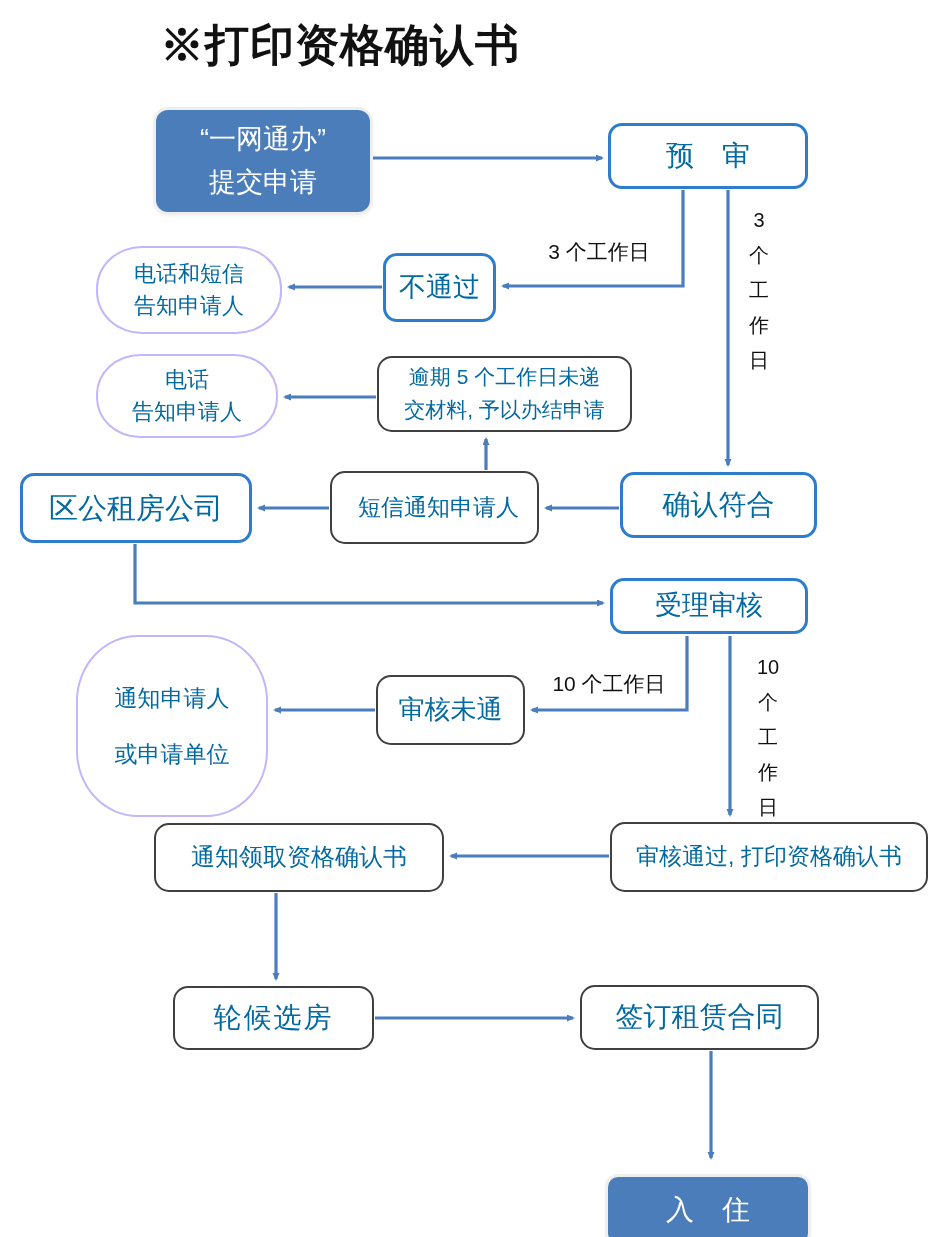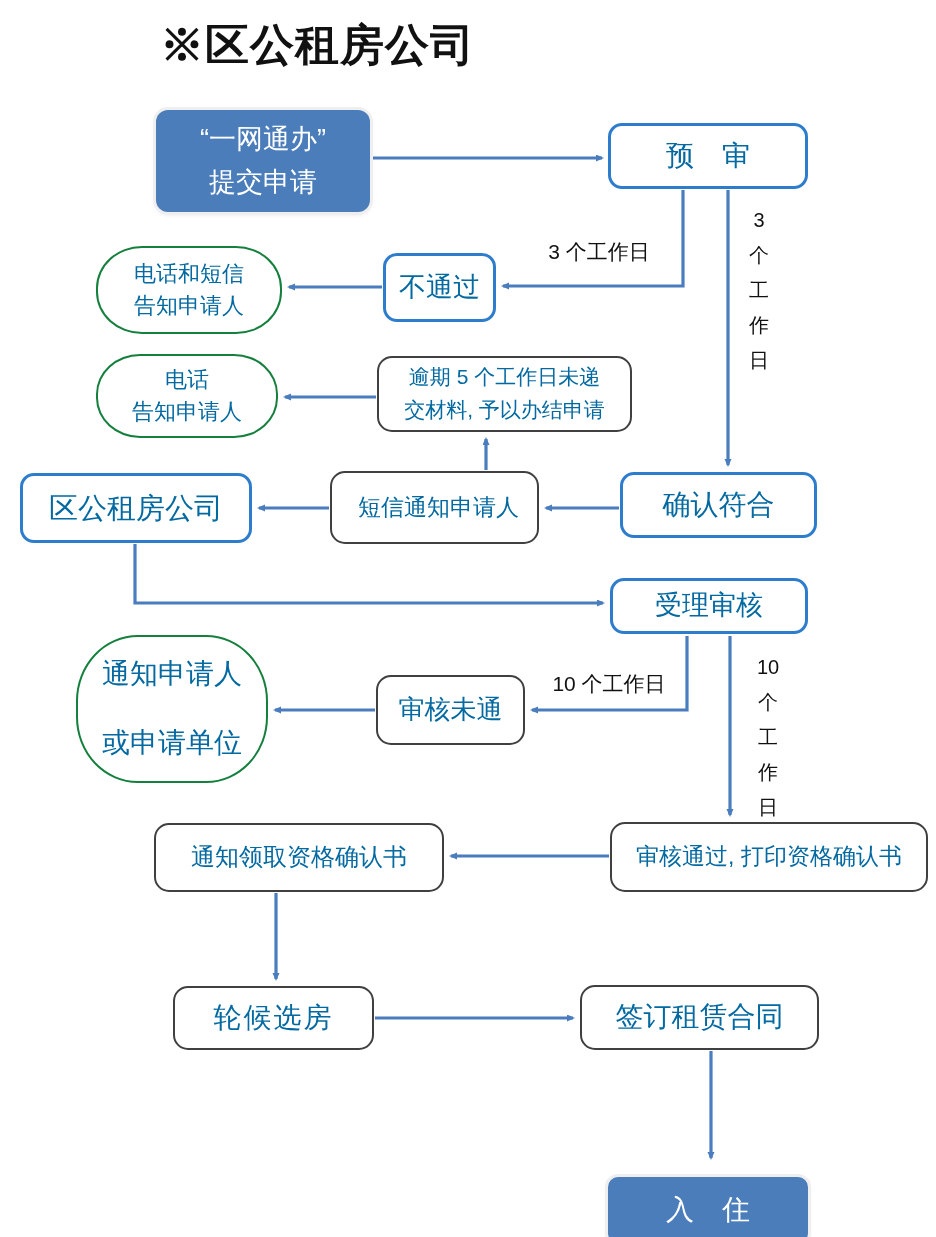--- a/index.html
+++ b/index.html
@@ -53,21 +53,21 @@
     border: 3px solid #2e7dcc;
     border-radius: 14px;
   }
   .light {
     background: #ffffff;
     border: 2px solid #404040;
     border-radius: 15px;
   }
   .ellipse {
     background: #ffffff;
-    border: 2px solid #15803d;
+    border: 2px solid #c4b5fd;
   }
   .edge-label {
     position: absolute;
     color: #111111;
     font-size: 21px;
     text-align: center;
     white-space: pre-line;
   }
   .edge-label.vertical {
     font-size: 20px;
@@ -78,21 +78,21 @@
   .n-submit        { left:156px; top:110px; width:214px; height:102px; font-size:27px; line-height:1.6; font-weight:500;text-align:center; }
   .n-pre-review    { left:608px; top:123px; width:200px; height:66px;  font-size:28px; }
   .n-phone-sms     { left:96px;  top:246px; width:186px; height:88px;  font-size:22px; border-radius:46px / 42px; }
   .n-not-pass      { left:383px; top:253px; width:113px; height:69px;  font-size:27px; }
   .n-phone         { left:96px;  top:354px; width:182px; height:84px;  font-size:22px; border-radius:44px / 40px; }
   .n-overdue       { left:377px; top:356px; width:255px; height:76px;  font-size:21px; line-height:1.55; }
   .n-district      { left:20px;  top:473px; width:232px; height:70px;  font-size:29px; }
   .n-sms-notify    { left:330px; top:471px; width:209px; height:73px;  font-size:23px;padding-left:8px; }
   .n-confirm       { left:620px; top:472px; width:197px; height:66px;  font-size:28px; }
   .n-accept        { left:610px; top:578px; width:198px; height:56px;  font-size:27px; }
-  .n-notify-appl   { left:76px;  top:635px; width:192px; height:148px; font-size:28px; line-height:2.45; border-radius:62px / 66px; }
+  .n-notify-appl   { left:76px;  top:635px; width:192px; height:182px; font-size:23px; line-height:2.45; border-radius:62px / 66px; }
   .n-review-fail   { left:376px; top:675px; width:149px; height:70px;  font-size:26px; }
   .n-review-pass   { left:610px; top:822px; width:318px; height:70px;  font-size:23px; }
   .n-notify-cert   { left:154px; top:823px; width:290px; height:69px;  font-size:24px; }
   .n-queue         { left:173px; top:986px; width:201px; height:64px;  font-size:28px; letter-spacing:2px; }
   .n-sign          { left:580px; top:985px; width:239px; height:65px;  font-size:28px; }
   .n-move-in       { left:608px; top:1165px; width:200px; height:66px; font-size:28px; border-radius:10px;margin-top:12px; }
 
   
   .l-3d-h  { left:538px; top:238px; width:122px; }
   .l-3d-v  { left:740px; top:203px; width:38px; }
@@ -123,21 +123,21 @@
       <path d="M 687 636 L 687 710 L 532 710"></path>
       <path d="M 730 636 L 730 815"></path>
       <path d="M 375 710 L 275 710"></path>
       <path d="M 609 856 L 451 856"></path>
       <path d="M 276 893 L 276 979"></path>
       <path d="M 375 1018 L 573 1018"></path>
       <path d="M 711 1051 L 711 1158"></path>
     </g>
   </svg>
 
-  <div class="page-title">※区公租房公司</div>
+  <div class="page-title">※打印资格确认书</div>
 
   <div class="node fill-blue n-submit">“一网通办”
 提交申请</div>
   <div class="node strong n-pre-review">预　审</div>
   <div class="node ellipse n-phone-sms">电话和短信
 告知申请人</div>
   <div class="node strong n-not-pass">不通过</div>
   <div class="node ellipse n-phone">电话
 告知申请人</div>
   <div class="node light n-overdue">逾期 5 个工作日未递

